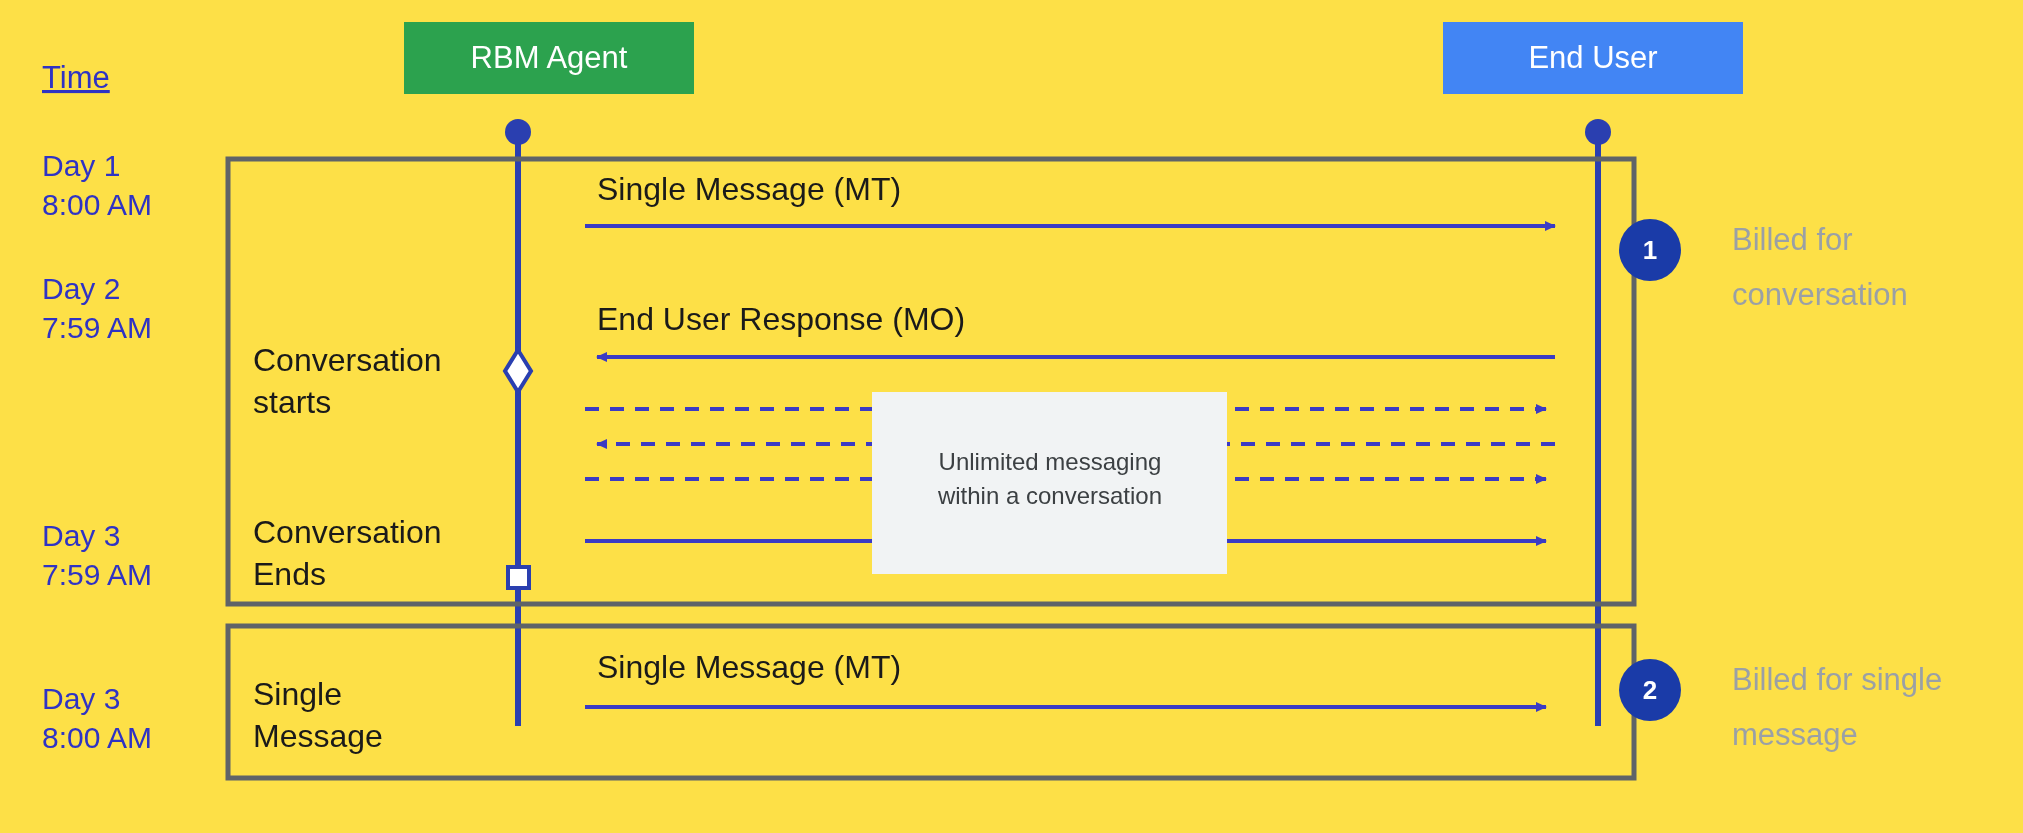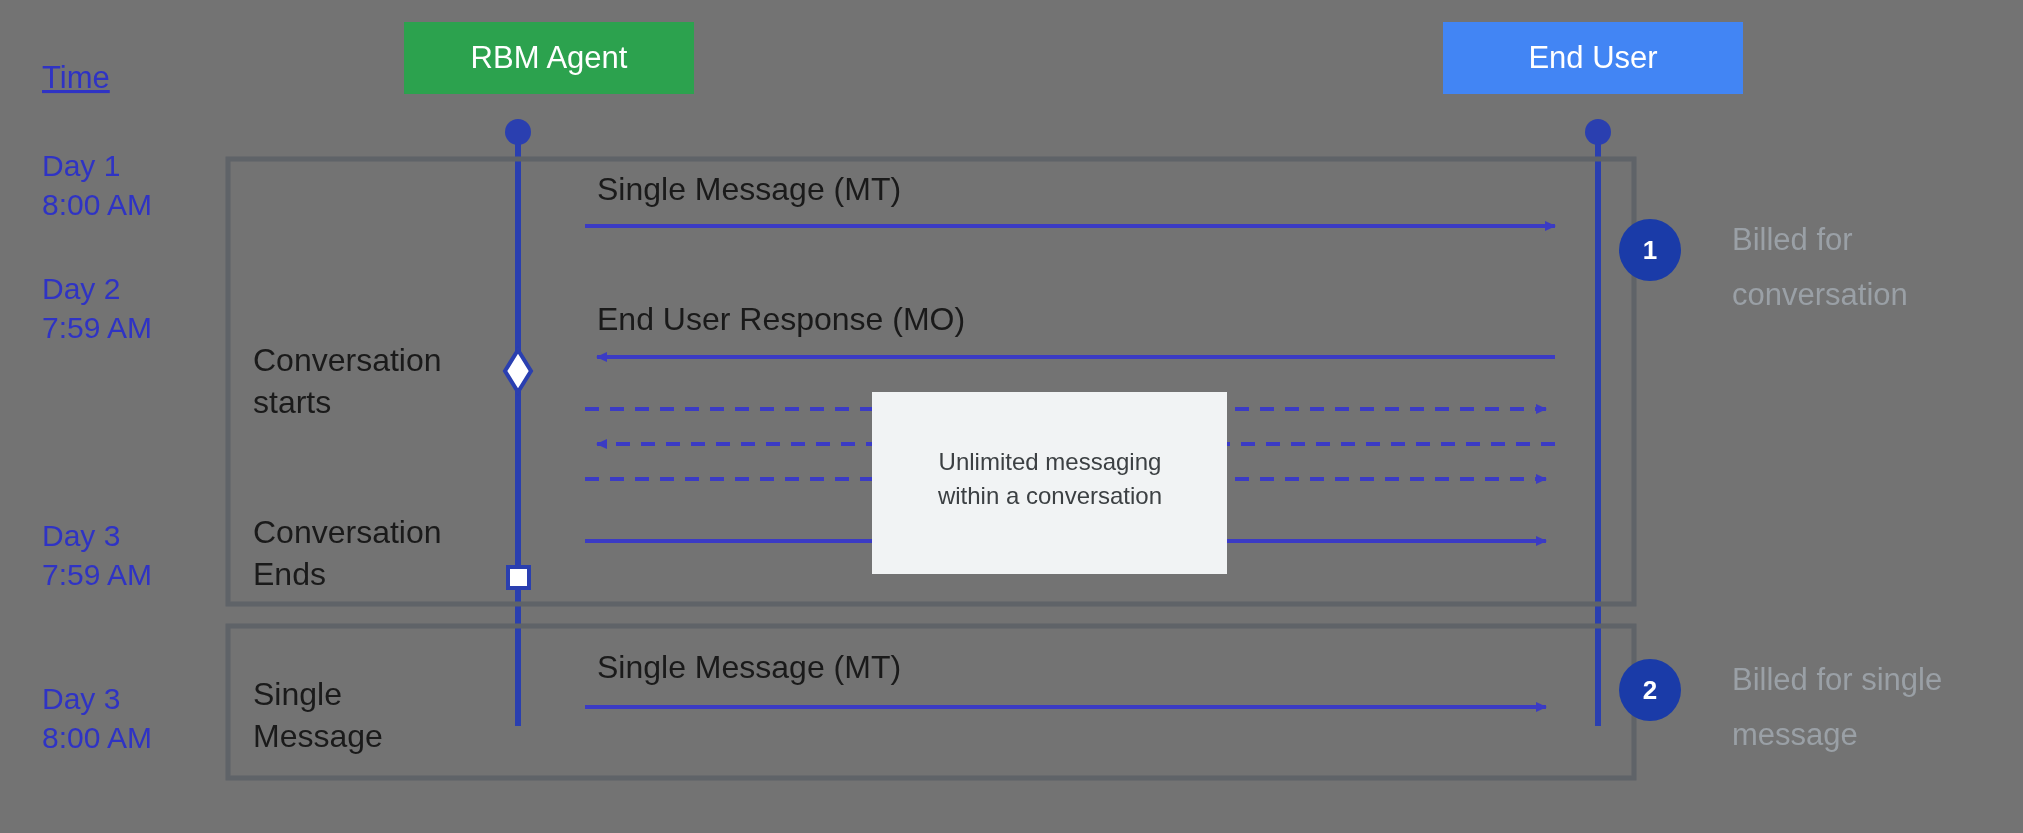--- a/index.html
+++ b/index.html
@@ -10,21 +10,21 @@
   body {
     width: 2023px;
     height: 833px;
     overflow: hidden;
     font-family: "Liberation Sans", sans-serif;
   }
   #stage {
     position: relative;
     width: 2023px;
     height: 833px;
-    background: #737373;
+    background: #fde047;
   }
   svg#diagram {
     position: absolute;
     left: 0;
     top: 0;
     width: 2023px;
     height: 833px;
     display: block;
   }
   .actor-label {

